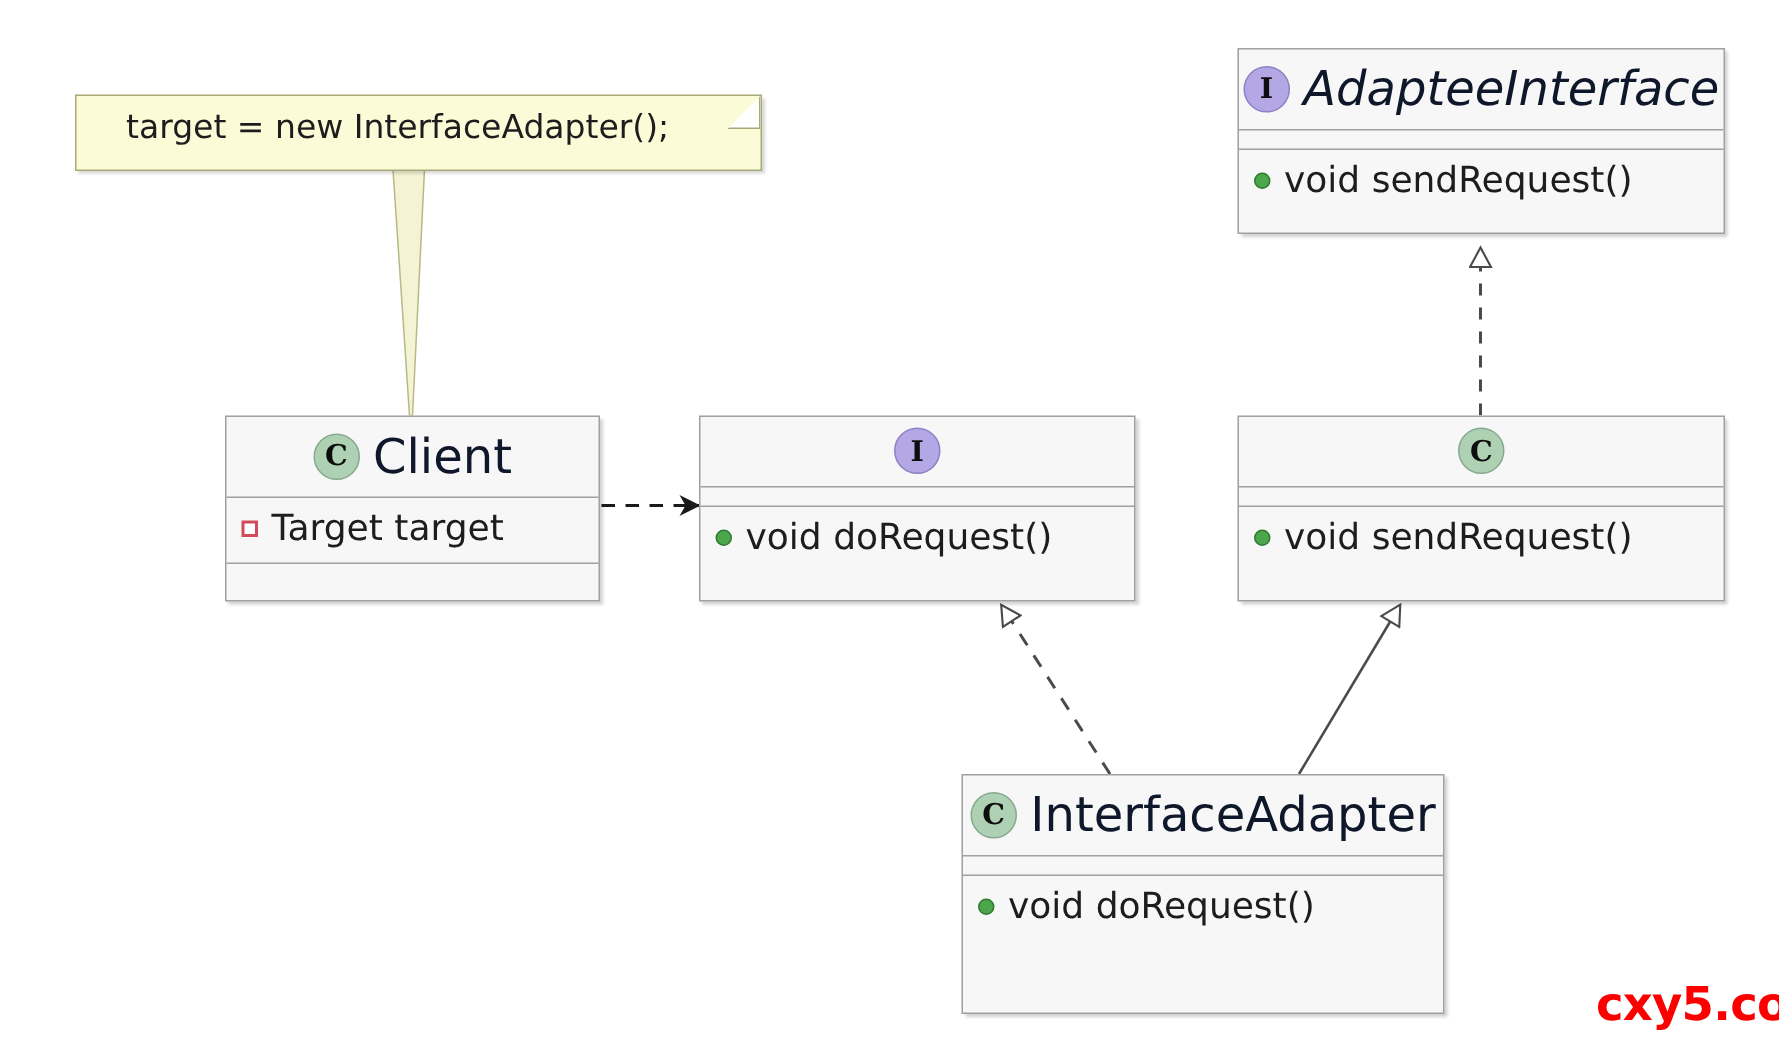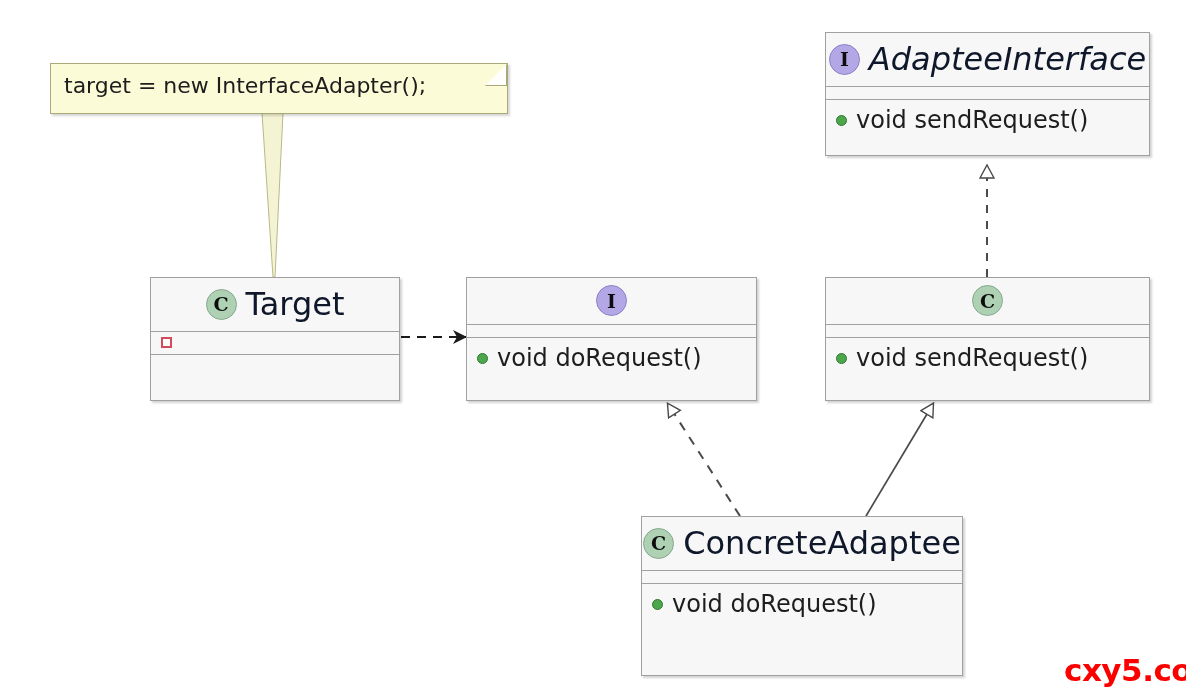--- a/index.html
+++ b/index.html
@@ -117,20 +117,21 @@
     background: #fbfbd8;
     border: 1px solid #a9a97a;
     box-sizing: border-box;
     box-shadow: 2px 2px 2px rgba(0,0,0,0.16);
   }
   .note-text {
     font-size: 22px;
     color: #1d1d1d;
     padding: 9px 14px 9px 13px;
     white-space: nowrap;
+    margin-left: 20px;
   }
   .note-fold {
     position: absolute;
     top: 0;
     right: 0;
     width: 22px;
     height: 22px;
     background: #ffffff;
     border-left: 1px solid #a9a97a;
     border-bottom: 1px solid #a9a97a;
@@ -186,26 +187,27 @@
   </svg>
 
   <div class="note" style="left:50px; top:63px; width:458px; height:51px;">
     <div class="note-text">target = new InterfaceAdapter();</div>
     <div class="note-fold"></div>
   </div>
 
   <div class="uml-box" style="left:150px; top:277px; width:250px; height:124px;">
     <div class="uml-header">
       <span class="stereo class-icon">C</span>
-      <span class="uml-title">Target</span>
+      <span class="uml-title">Client</span>
     </div>
     <div class="uml-sep"></div>
     <div class="uml-compartment">
       <div class="uml-member">
         <span class="vis private-square"></span>
+        <span>Target target</span>
       </div>
     </div>
     <div class="uml-sep"></div>
     <div class="uml-compartment empty"></div>
   </div>
 
   <div class="uml-box" style="left:466px; top:277px; width:291px; height:124px;">
     <div class="uml-header">
       <span class="stereo interface-icon">I</span>
     </div>
@@ -247,21 +249,21 @@
       <div class="uml-member">
         <span class="vis public-dot"></span>
         <span>void sendRequest()</span>
       </div>
     </div>
   </div>
 
   <div class="uml-box" style="left:641px; top:516px; width:322px; height:160px;">
     <div class="uml-header">
       <span class="stereo class-icon">C</span>
-      <span class="uml-title">ConcreteAdaptee</span>
+      <span class="uml-title">InterfaceAdapter</span>
     </div>
     <div class="uml-sep"></div>
     <div class="uml-compartment empty"></div>
     <div class="uml-sep"></div>
     <div class="uml-compartment">
       <div class="uml-member">
         <span class="vis public-dot"></span>
         <span>void doRequest()</span>
       </div>
     </div>

